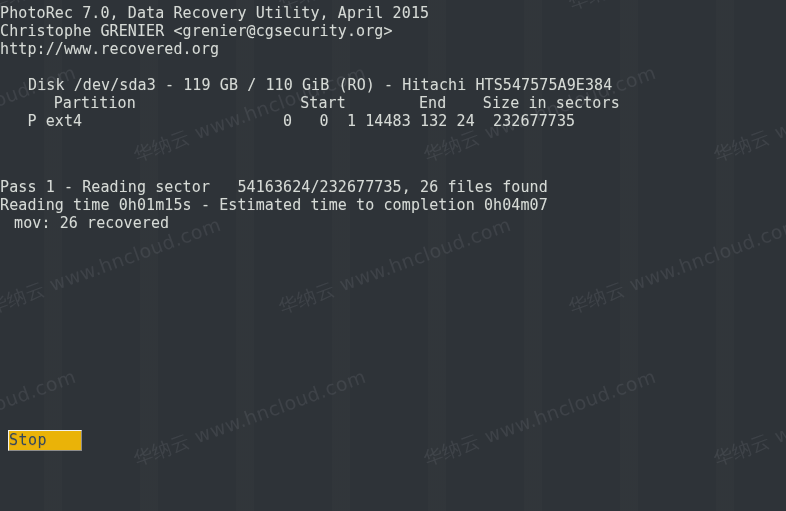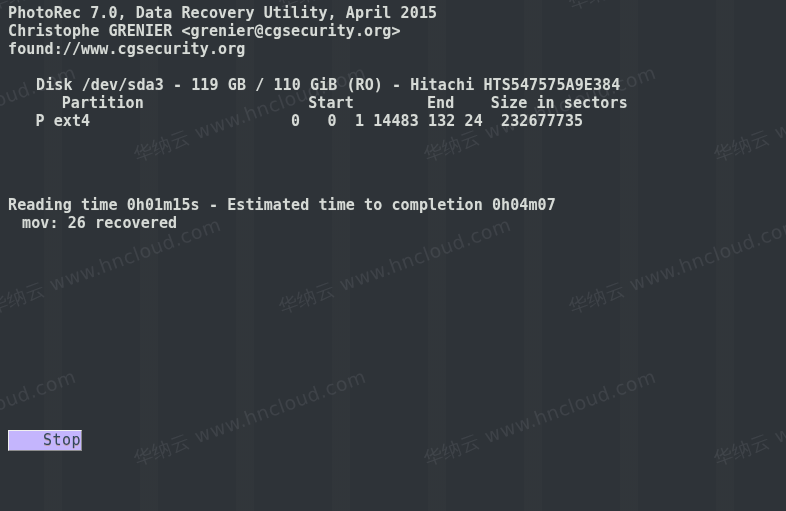--- a/index.html
+++ b/index.html
@@ -50,46 +50,45 @@
     user-select: none;
   }
   #terminal {
     position: absolute;
     inset: 0;
     z-index: 3;
     padding: 0;
   }
   .line {
     position: absolute;
-    left: 8px;
+    left: 0;
     height: 18px;
     line-height: 18px;
     font-size: 15px;
     color: #d6dad6;
     white-space: pre;
     letter-spacing: 0.10px;
     text-shadow: 0 0 1px rgba(214,218,214,0.22);
-    font-weight: bold;
   }
   #stop-button {
     position: absolute;
     left: 8px;
     top: 430px;
     width: 74px;
     height: 21px;
     z-index: 4;
-    background: #c4b5fd;
+    background: #eab308;
     border-top: 1px solid #f0f0f0;
     border-left: 1px solid #f0f0f0;
     border-right: 1px solid #8d8d8d;
     border-bottom: 1px solid #8d8d8d;
     box-sizing: border-box;
     display: flex;
     align-items: center;
-    justify-content: flex-end;
+    justify-content: flex-start;
     cursor: pointer;
   }
   #stop-button .label {
     font-family: "DejaVu Sans Mono", "Liberation Mono", monospace;
     font-size: 15px;
     line-height: 15px;
     color: #31485c;
     letter-spacing: 0.5px;
     text-shadow: 0 1px 0 rgba(196,124,58,0.40);
   }
@@ -117,28 +116,29 @@
       <div class="wm" style="left: 580px; top: 608px;">华纳云 www.hncloud.com</div>
       <div class="wm" style="left: 870px; top: 608px;">华纳云 www.hncloud.com</div>
     </div>
 
   <div id="terminal">
 
     <div class="line" style="top:4px;">PhotoRec 7.0, Data Recovery Utility, April 2015</div>
 
     <div class="line" style="top:22px;">Christophe GRENIER &lt;grenier@cgsecurity.org&gt;</div>
 
-    <div class="line" style="top:40px;">found://www.cgsecurity.org</div>
+    <div class="line" style="top:40px;">http://www.recovered.org</div>
 
     <div class="line" style="top:76px;padding-left:28px;">Disk /dev/sda3 - 119 GB / 110 GiB (RO) - Hitachi HTS547575A9E384</div>
 
     <div class="line" style="top:94px;padding-left:8px;">     Partition                  Start        End    Size in sectors</div>
 
     <div class="line" style="top:112px;text-align:center;">   P ext4                      0   0  1 14483 132 24  232677735</div>
 
+    <div class="line" style="top:178px;">Pass 1 - Reading sector   54163624/232677735, 26 files found</div>
 
     <div class="line" style="top:196px;">Reading time 0h01m15s - Estimated time to completion 0h04m07</div>
 
     <div class="line" style="top:214px;margin-left:14px;">mov: 26 recovered</div>
 
   </div>
 
   <div id="stop-button">
     <span class="label">Stop</span>
   </div>

